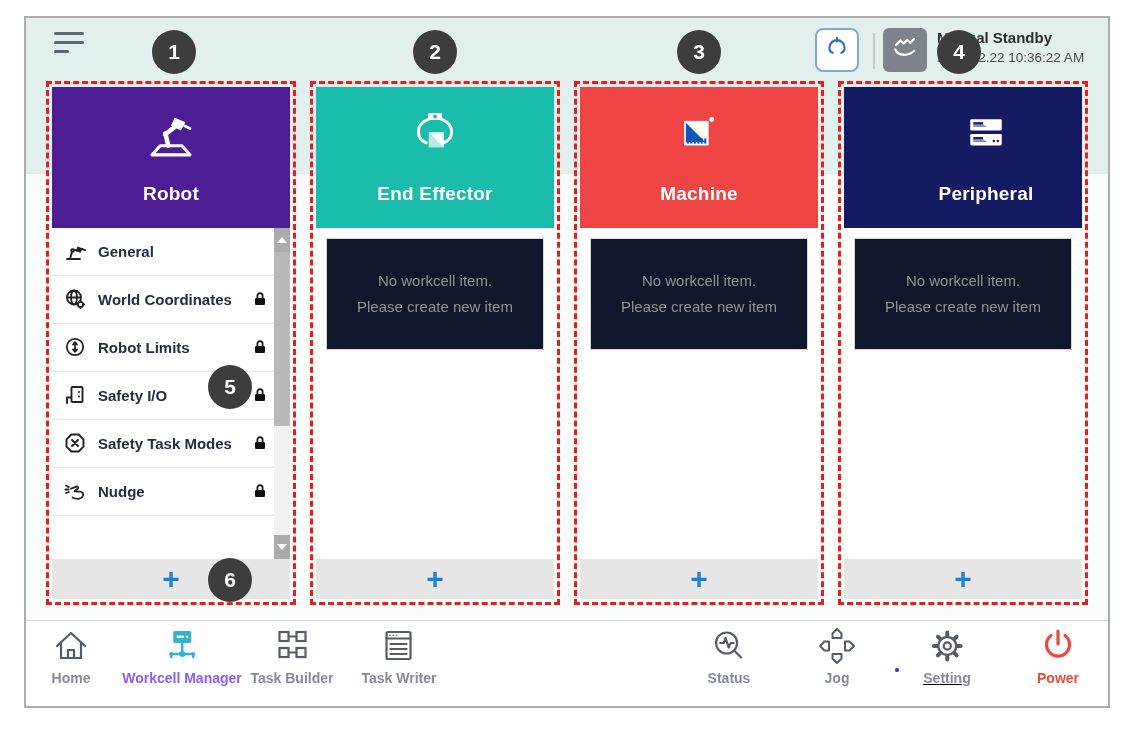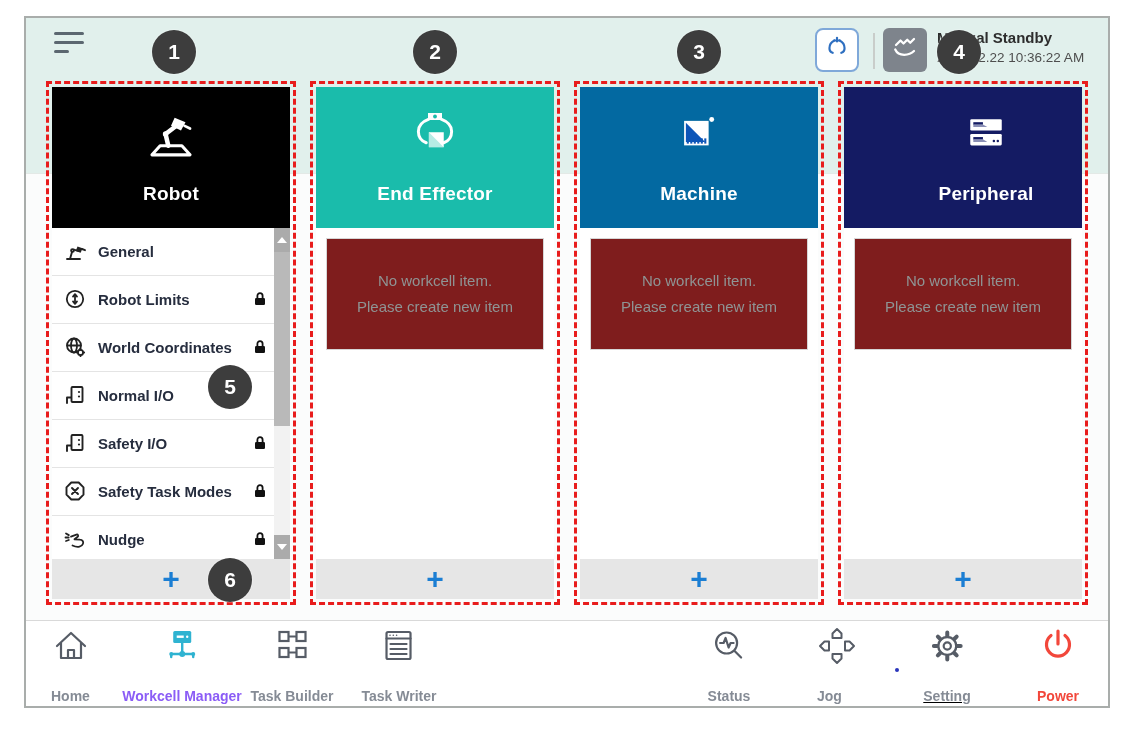--- a/index.html
+++ b/index.html
@@ -41,29 +41,29 @@
 
   
   .sbar { position:absolute; right:0; top:0; bottom:0; width:16px; background:#f2f2f2; }
   .sbtn { position:absolute; left:0; width:16px; height:24px; background:#ababab; display:flex; align-items:center; justify-content:center; }
   .sbtn.up{top:0;} .sbtn.down{bottom:0;}
   .tri-up { width:0;height:0;border-left:5px solid transparent;border-right:5px solid transparent;border-bottom:6px solid #ffffff; }
   .tri-down { width:0;height:0;border-left:5px solid transparent;border-right:5px solid transparent;border-top:6px solid #ffffff; }
   .sthumb { position:absolute; left:0; top:24px; width:16px; height:174px; background:#b9b9b9; }
 
   
-  .empty-box { margin:10px auto 0; width:218px; height:112px; background:#7f1d1d; border:1px solid #d6d6d6; display:flex; flex-direction:column; align-items:center; justify-content:center; }
+  .empty-box { margin:10px auto 0; width:218px; height:112px; background:#0f172a; border:1px solid #d6d6d6; display:flex; flex-direction:column; align-items:center; justify-content:center; }
   .empty-box div { font-size:15px; color:#8f9494; line-height:26px; }
 
   
   .callout { position:absolute; width:44px; height:44px; border-radius:50%; background:#3d3d3d; color:#fff; font-size:21px; font-weight:bold; display:flex; align-items:center; justify-content:center; z-index:50; box-shadow:0 0 0 1px rgba(255,255,255,.25); }
 
   
   .nav { position:absolute; left:0; right:0; bottom:0; height:86px; background:#ffffff; border-top:1px solid #d9d9d9; z-index:10; }
-  .nav-item { position:absolute; top:4px; transform:translateX(-50%); display:flex; flex-direction:column; cursor:pointer;gap:18px; }
+  .nav-item { position:absolute; top:4px; transform:translateX(-50%); display:flex; flex-direction:column; align-items:center; cursor:pointer; }
   .nav-item .nicon { height:42px; display:flex; align-items:center; justify-content:center; }
   .nav-item .nlabel { margin-top:3px; font-size:14px; font-weight:bold; color:#858b95; white-space:nowrap; }
   .nav-item.active .nlabel { color:#8b5cf6; }
   .nav-item.power .nlabel { color:#f2473b; }
   .nav-dot { position:absolute; left:869px; top:47px; width:4px; height:4px; border-radius:50%; background:#2a35bb; }
 </style>
 </head>
 <body>
 
 <div class="app">
@@ -94,21 +94,21 @@
       </svg>
     </span>
   </div>
   <div class="status-block">
     <div class="status-title">Manual Standby</div>
     <div class="status-datetime">2022.02.22 10:36:22 AM</div>
   </div>
 
   <div class="col-wrap cw1">
     <div class="col">
-      <div class="col-header" style="background: #000000;">
+      <div class="col-header" style="background: #4c1d95;">
         <span class="hicon">
           <svg width="58" height="58" viewBox="0 0 64 64" fill="none" stroke="#ffffff" stroke-width="3.4" stroke-linecap="round" stroke-linejoin="round">
             <path d="M20 45 L44 45 L53 55 L11 55 Z"></path>
             <path d="M29 45 L26 32 L39 22" stroke-width="5"></path>
             <circle cx="26" cy="32" r="3" fill="#ffffff" stroke="none"></circle>
             <path d="M36 14 l12 5 -5 9 -11 -5 z" fill="#ffffff" stroke="none"></path>
             <path d="M47 23 l6 3" stroke-width="3"></path>
           </svg>
         </span>
         <span class="hlabel">Robot</span>
@@ -123,63 +123,52 @@
                   <circle cx="9.5" cy="11.5" r="1.4"></circle>
                 <path d="M10.8 10.6 l5.2 1.6"></path>
                   <path d="M14.5 7.5 l5 1.8 -1.8 4.4 -5 -1.8 z" fill="#222222" stroke="none"></path>
                 <path d="M19 10 l3 1.2"></path>
               </svg>
             </span>
             <span class="rlabel">General</span>
           </div>
           <div class="rrow">
             <span class="ricon">
+              <svg width="24" height="24" viewBox="0 0 24 24" fill="none" stroke="#222222" stroke-width="1.8" stroke-linecap="round">
+                <circle cx="11" cy="10.5" r="7"></circle>
+                  <ellipse cx="11" cy="10.5" rx="3" ry="7"></ellipse>
+                  <path d="M4.3 10.5 h13.4"></path>
+                <circle cx="17.5" cy="17.5" r="2.6" fill="#ffffff"></circle>
+                  <path d="M17.5 13.8 v1 M17.5 20.2 v1 M13.8 17.5 h1 M20.2 17.5 h1"></path>
+              </svg>
+            </span>
+            <span class="rlabel">World Coordinates</span>
+            <span class="lock">
+              <svg width="16" height="16" viewBox="0 0 16 16">
+                  <path d="M5.4 7 v-2.2 a2.6 2.6 0 0 1 5.2 0 V7" fill="none" stroke="#111" stroke-width="1.8"></path>
+                  <rect x="3" y="7" width="10" height="7" rx="1.2" fill="#111"></rect>
+                </svg>
+            </span>
+          </div>
+          <div class="rrow">
+            <span class="ricon">
               <svg width="24" height="24" viewBox="0 0 24 24" fill="none" stroke="#222222" stroke-width="1.8" stroke-linecap="round" stroke-linejoin="round">
                 <circle cx="12" cy="12" r="8.2"></circle>
                   <path d="M12 8.2 v7.6"></path>
                   <path d="M10 9.6 l2 -2.4 2 2.4"></path>
                   <path d="M10 14.4 l2 2.4 2 -2.4"></path>
               </svg>
             </span>
             <span class="rlabel">Robot Limits</span>
             <span class="lock">
               <svg width="16" height="16" viewBox="0 0 16 16">
                   <path d="M5.4 7 v-2.2 a2.6 2.6 0 0 1 5.2 0 V7" fill="none" stroke="#111" stroke-width="1.8"></path>
                   <rect x="3" y="7" width="10" height="7" rx="1.2" fill="#111"></rect>
                 </svg>
             </span>
-          </div>
-          <div class="rrow">
-            <span class="ricon">
-              <svg width="24" height="24" viewBox="0 0 24 24" fill="none" stroke="#222222" stroke-width="1.8" stroke-linecap="round">
-                <circle cx="11" cy="10.5" r="7"></circle>
-                  <ellipse cx="11" cy="10.5" rx="3" ry="7"></ellipse>
-                  <path d="M4.3 10.5 h13.4"></path>
-                <circle cx="17.5" cy="17.5" r="2.6" fill="#ffffff"></circle>
-                  <path d="M17.5 13.8 v1 M17.5 20.2 v1 M13.8 17.5 h1 M20.2 17.5 h1"></path>
-              </svg>
-            </span>
-            <span class="rlabel">World Coordinates</span>
-            <span class="lock">
-              <svg width="16" height="16" viewBox="0 0 16 16">
-                  <path d="M5.4 7 v-2.2 a2.6 2.6 0 0 1 5.2 0 V7" fill="none" stroke="#111" stroke-width="1.8"></path>
-                  <rect x="3" y="7" width="10" height="7" rx="1.2" fill="#111"></rect>
-                </svg>
-            </span>
-          </div>
-          <div class="rrow">
-            <span class="ricon">
-              <svg width="24" height="24" viewBox="0 0 24 24" fill="none" stroke="#222222" stroke-width="1.9" stroke-linecap="round" stroke-linejoin="round">
-                <path d="M4 20 v-5.5 h4"></path>
-                  <rect x="8.5" y="4" width="11" height="15" rx="1"></rect>
-                <circle cx="16" cy="9" r="1.1" fill="#222222" stroke="none"></circle>
-                  <circle cx="16" cy="13.5" r="1.1" fill="#222222" stroke="none"></circle>
-              </svg>
-            </span>
-            <span class="rlabel">Normal I/O</span>
           </div>
           <div class="rrow">
             <span class="ricon">
               <svg width="24" height="24" viewBox="0 0 24 24" fill="none" stroke="#222222" stroke-width="1.9" stroke-linecap="round" stroke-linejoin="round">
                 <path d="M4 20 v-5.5 h4"></path>
                   <rect x="8.5" y="4" width="11" height="15" rx="1"></rect>
                 <circle cx="16" cy="9" r="1.1" fill="#222222" stroke="none"></circle>
                   <circle cx="16" cy="13.5" r="1.1" fill="#222222" stroke="none"></circle>
               </svg>
             </span>
@@ -260,21 +249,21 @@
         </div>
       </div>
       <div class="col-footer">
         <span class="add-btn">+</span>
       </div>
     </div>
   </div>
 
   <div class="col-wrap cw3">
     <div class="col">
-      <div class="col-header" style="background: #0369a1;">
+      <div class="col-header" style="background: #ef4444;">
         <span class="hicon">
           <svg width="56" height="56" viewBox="0 0 64 64">
             <rect x="15" y="17" width="28" height="28" fill="#ffffff"></rect>
             <path d="M17 19 L39 41 L17 41 Z" fill="#0d55b8"></path>
             <g fill="#0d55b8">
               <rect x="18" y="37" width="2.4" height="6"></rect>
                 <rect x="22" y="37" width="2.4" height="6"></rect>
                 <rect x="26" y="37" width="2.4" height="6"></rect>
               <rect x="30" y="37" width="2.4" height="6"></rect>
                 <rect x="34" y="37" width="2.4" height="6"></rect>

